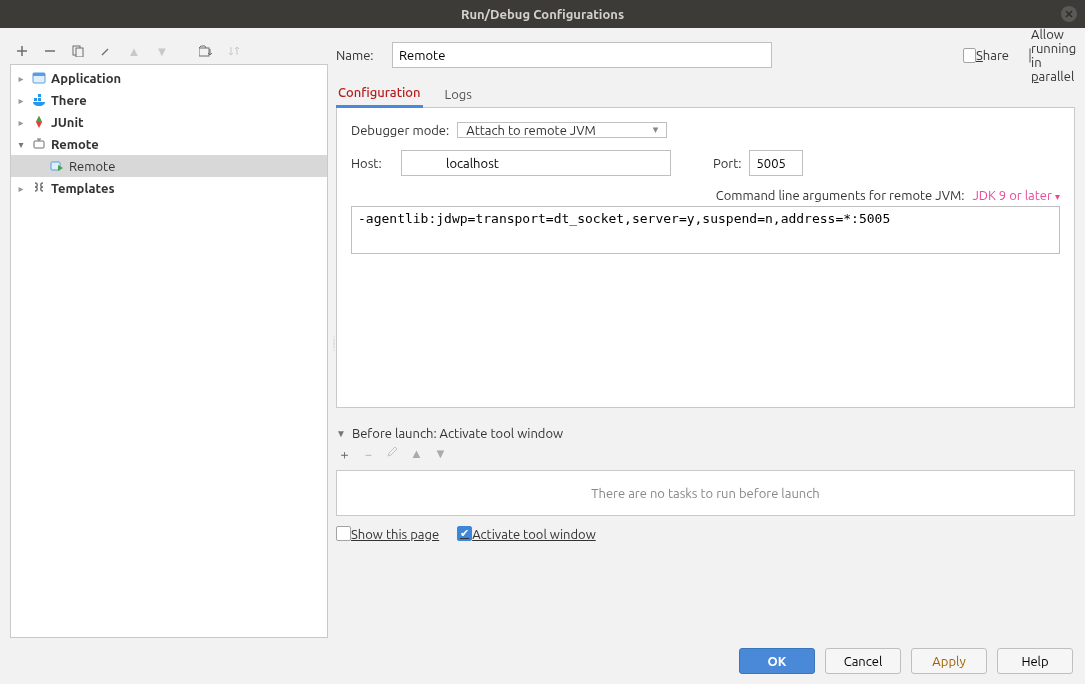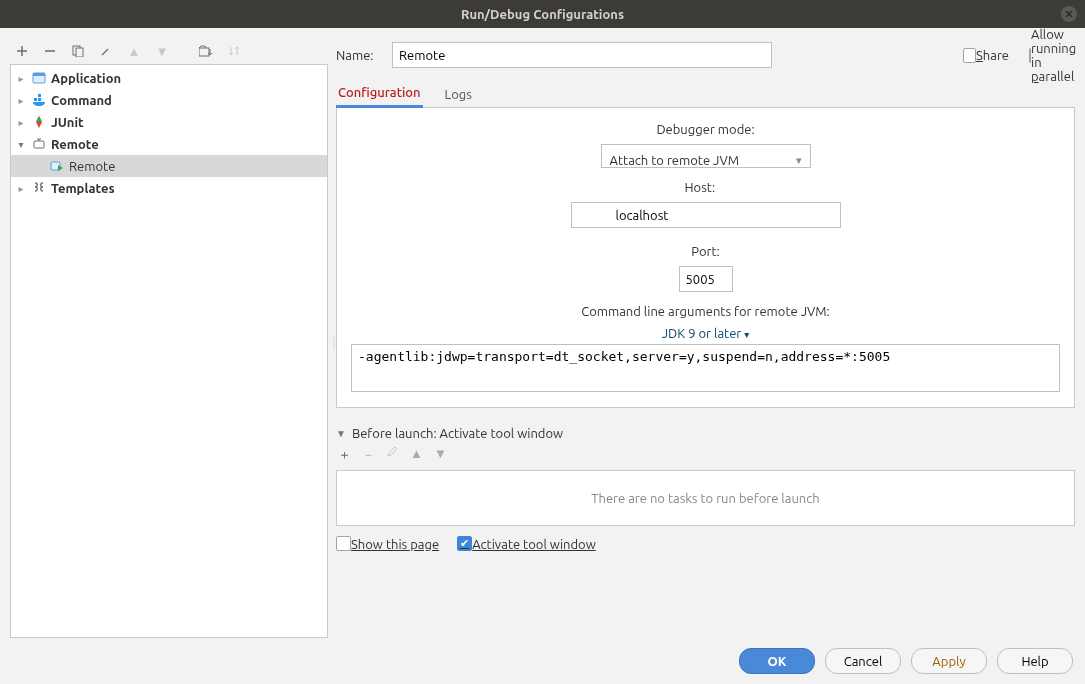--- a/index.html
+++ b/index.html
@@ -164,28 +164,27 @@
     border: 1px solid #c9c9c9;
     border-top: none;
     padding: 14px;
     height: 300px;
   }
   .frow {
     display: flex;
     align-items: center;
     gap: 8px;
     margin-bottom: 12px;
-    flex-direction: column;
   }
   .combo {
     border: 1px solid #bfbfbf;
     background: #fff;
-    height: 24px;
-    display: flex;
-    align-items: flex-end;
+    height: 16px;
+    display: flex;
+    align-items: flex-start;
     padding: 0 18px 0 8px;
     position: relative;
     cursor: pointer;
     min-width: 120px;
   }
   .combo::after {
     content: "▾";
     position: absolute;
     right: 8px;
     color: #888;
@@ -195,21 +194,21 @@
   .cmdargs {
     border: 1px solid #bfbfbf;
     background: #fff;
     width: 100%;
     height: 48px;
     padding: 4px 6px;
     font-family: "DejaVu Sans Mono", monospace;
     font-size: 13px;
     resize: none;
   }
-  .jdklink { color: #0c4a6e; cursor: pointer; }
+  .jdklink { color: #ec4899; cursor: pointer; }
   .moduleicon {
     width: 16px; height: 16px;
     display: inline-flex; align-items: center; justify-content: center;
     margin-right: 4px;
   }
   .before-launch-hdr {
     display: flex;
     align-items: center;
     gap: 6px;
     margin-top: 18px;
@@ -219,21 +218,21 @@
     display: flex;
     gap: 10px;
     color: #aaa;
     padding: 6px 2px;
   }
   .bl-toolbar .tbtn { cursor: pointer; width:14px; }
   .bl-toolbar .tbtn.enabled { color: #666; }
   .bl-box {
     border: 1px solid #c9c9c9;
     background: #fff;
-    height: 56px;
+    height: 46px;
     display: flex;
     align-items: center;
     justify-content: center;
     color: #888;
   }
   .bottom-chks {
     display: flex;
     gap: 18px;
     align-items: flex-start;
     margin-top: 10px;
@@ -245,21 +244,21 @@
     justify-content: flex-end;
     align-items: center;
     gap: 10px;
     padding: 0 12px;
   }
   .btn {
     min-width: 76px;
     height: 26px;
     border: 1px solid #bfbfbf;
     background: #f6f6f6;
-    border-radius: 12px;
+    border-radius: 3px;
     cursor: pointer;
     font-family: inherit;
     font-size: 13px;
   }
   .btn.primary {
     background: #4a89d8;
     border-color: #3a75bd;
     color: #fff;
     font-weight: bold;
   }
@@ -342,21 +341,21 @@
       <div class="tree-row bold">
         <span class="expander">▸</span>
         <span class="node-icon">
             <svg width="14" height="14">
               <rect x="2" y="5" width="3" height="3" fill="#2496ed"></rect>
               <rect x="6" y="5" width="3" height="3" fill="#2496ed"></rect>
               <rect x="6" y="1" width="3" height="3" fill="#2496ed"></rect>
               <path d="M1 9c0 2 2 4 6 4s6-2 6-4H1z" fill="#2496ed"></path>
             </svg>
           </span>
-        <span class="lbl">Command</span>
+        <span class="lbl">There</span>
       </div>
       <div class="tree-row bold">
         <span class="expander">▸</span>
         <span class="node-icon">
             <svg width="14" height="14">
               <path d="M7 1l3 6-3 6-3-6z" fill="#e43e3e"></path>
               <path d="M7 1l3 6H4z" fill="#3ea648"></path>
             </svg>
           </span>
         <span class="lbl">JUnit</span>

